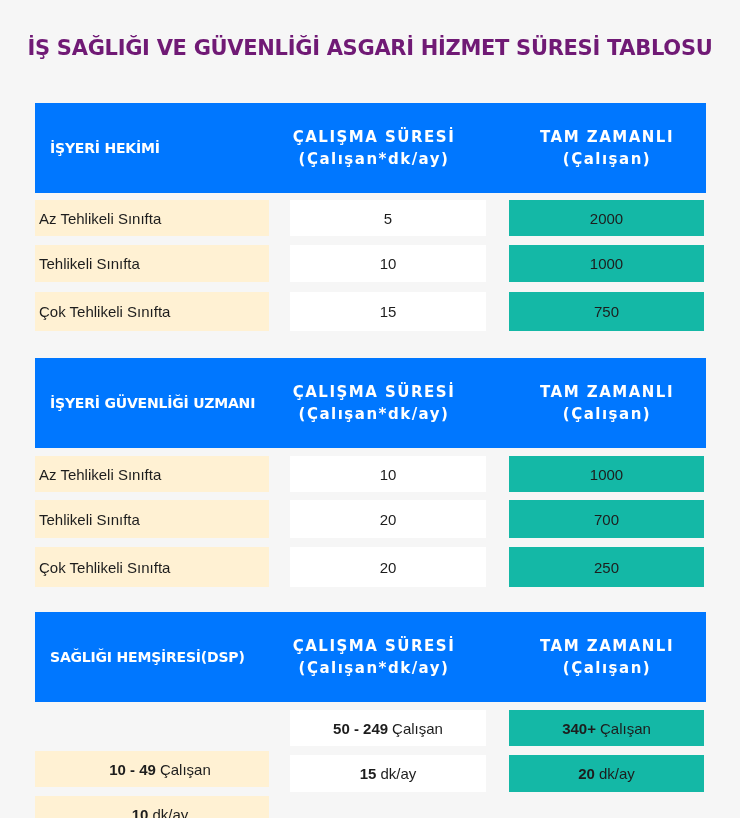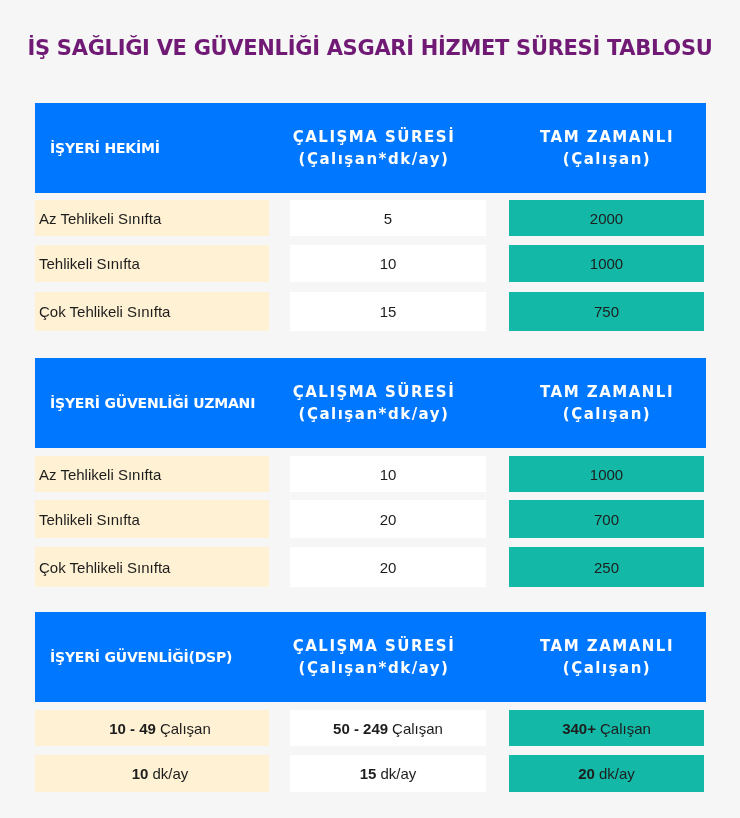--- a/index.html
+++ b/index.html
@@ -25,21 +25,21 @@
     font-size: 15px; letter-spacing: 1.5px; line-height: 22px;
   }
   .head .c2 { left: 234px; width: 210px; }
   .head .c3 { left: 472px; width: 200px; }
   .row { position: absolute; left: 0; width: 671px; }
   .cell {
     position: absolute; top: 0; height: 100%; display: flex; align-items: center;
     font-size: 15px; color: #1d1d1d;
   }
   .cell.lbl { left: 0; width: 234px; background: #fff1d3; padding-left: 4px; }
-  .cell.lbl.center { justify-content: center; padding-left: 16px; }
+  .cell.lbl.center { justify-content: center; padding-left: 16px; margin-top: 41px; }
   .cell.v1 { left: 255px; width: 196px; background: #fff; justify-content: center; }
   .cell.v2 { left: 474px; width: 195px; background: #14b8a6; justify-content: center; }
   .cell b { font-weight: bold; margin-right: 4px; }
 </style>
 </head>
 <body>
 
 <div class="title">İŞ SAĞLIĞI VE GÜVENLİĞİ ASGARİ HİZMET SÜRESİ TABLOSU</div>
 
 <div class="section" style="top:103px;">
@@ -95,21 +95,21 @@
   </div>
   <div class="row" style="top:189px;height:40px;">
     <div class="cell lbl">Çok Tehlikeli Sınıfta</div>
     <div class="cell v1">20</div>
     <div class="cell v2">250</div>
   </div>
 </div>
 
 <div class="section" style="top:612px;">
   <div class="head">
-    <div class="c1">İŞYERİ GÜVENLİĞİ(DSP)</div>
+    <div class="c1">SAĞLIĞI HEMŞİRESİ(DSP)</div>
     <div class="c2">
       <span>ÇALIŞMA SÜRESİ</span>
       <span>(Çalışan*dk/ay)</span>
     </div>
     <div class="c3">
       <span>TAM ZAMANLI</span>
       <span>(Çalışan)</span>
     </div>
   </div>
   <div class="row" style="top:98px;height:36px;">

